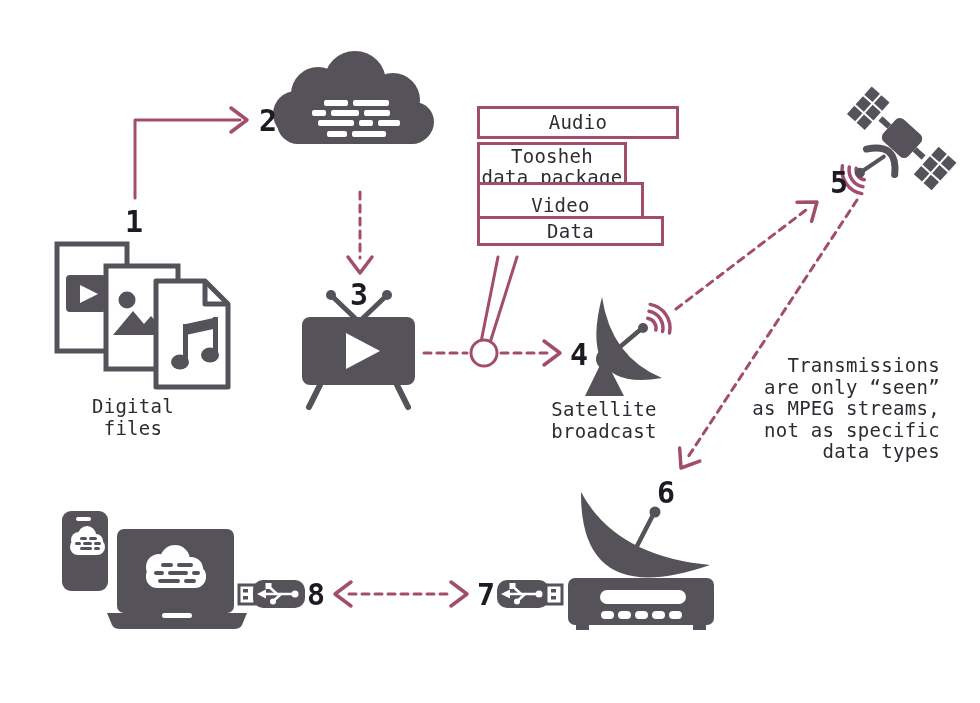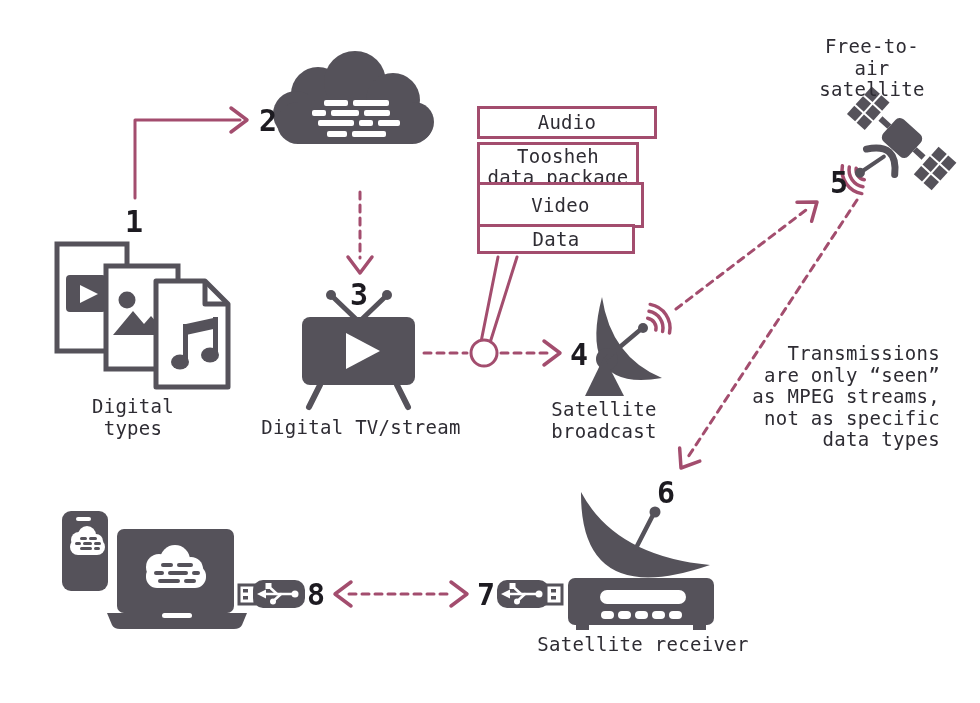--- a/index.html
+++ b/index.html
@@ -13,21 +13,21 @@
     font-weight:bold;font-size:30px;color:#1d1b21;
   }
   .lbl{
     position:absolute;transform:translate(-50%,-50%);
     font-size:19px;line-height:21.5px;color:#2e2c33;
     white-space:pre-line;text-align:center;letter-spacing:0.3px;
   }
   .lbl-right{
     position:absolute;transform:none;
     font-size:19px;line-height:21.5px;color:#2e2c33;
-    white-space:pre-line;text-align:right;letter-spacing:0.3px;
+    white-space:pre-line;text-align:right;letter-spacing:0.3px;margin-top:12px;
   }
   .mpeg-row{
     position:absolute;box-sizing:border-box;
     border:3px solid #a34d6e;background:#fff;
     display:flex;align-items:center;justify-content:center;
     font-size:19px;line-height:21px;color:#2e2c33;
     white-space:pre-line;text-align:center;letter-spacing:0.3px;
   }
 </style>
 </head>
@@ -264,34 +264,30 @@
   <div class="num" style="left:134px;top:221px">1</div>
   <div class="num" style="left:268px;top:120px">2</div>
   <div class="num" style="left:359px;top:294px">3</div>
   <div class="num" style="left:579px;top:354px">4</div>
   <div class="num" style="left:839px;top:182px">5</div>
   <div class="num" style="left:666px;top:492px">6</div>
   <div class="num" style="left:486px;top:594px">7</div>
   <div class="num" style="left:316px;top:594px">8</div>
 
   <div class="lbl" style="left:133px;top:417px">Digital
-types</div>
-  <div class="lbl" style="left:361px;top:428px">Digital TV/stream</div>
+files</div>
   <div class="lbl" style="left:604px;top:420px">Satellite
 broadcast</div>
-  <div class="lbl" style="left:872px;top:68px">Free-to-air
-satellite</div>
-  <div class="lbl" style="left:643px;top:645px">Satellite receiver</div>
 
   <div>
-    <div class="mpeg-row" style="left:477px;top:106px;width:180px;height:33px">Audio</div>
-    <div class="mpeg-row" style="left:477px;top:142px;width:162px;height:49px">Toosheh
+    <div class="mpeg-row" style="left:477px;top:106px;width:202px;height:33px">Audio</div>
+    <div class="mpeg-row" style="left:477px;top:142px;width:150px;height:49px">Toosheh
 data package</div>
     <div class="mpeg-row" style="left:477px;top:182px;width:167px;height:46px">Video</div>
-    <div class="mpeg-row" style="left:477px;top:224px;width:158px;height:30px">Data</div>
+    <div class="mpeg-row" style="left:477px;top:216px;width:187px;height:30px">Data</div>
   </div>
 
   <div class="lbl-right" style="right:40px;top:343px">Transmissions
 are only “seen”
 as MPEG streams,
 not as specific
 data types</div>
 
 </div>
 

